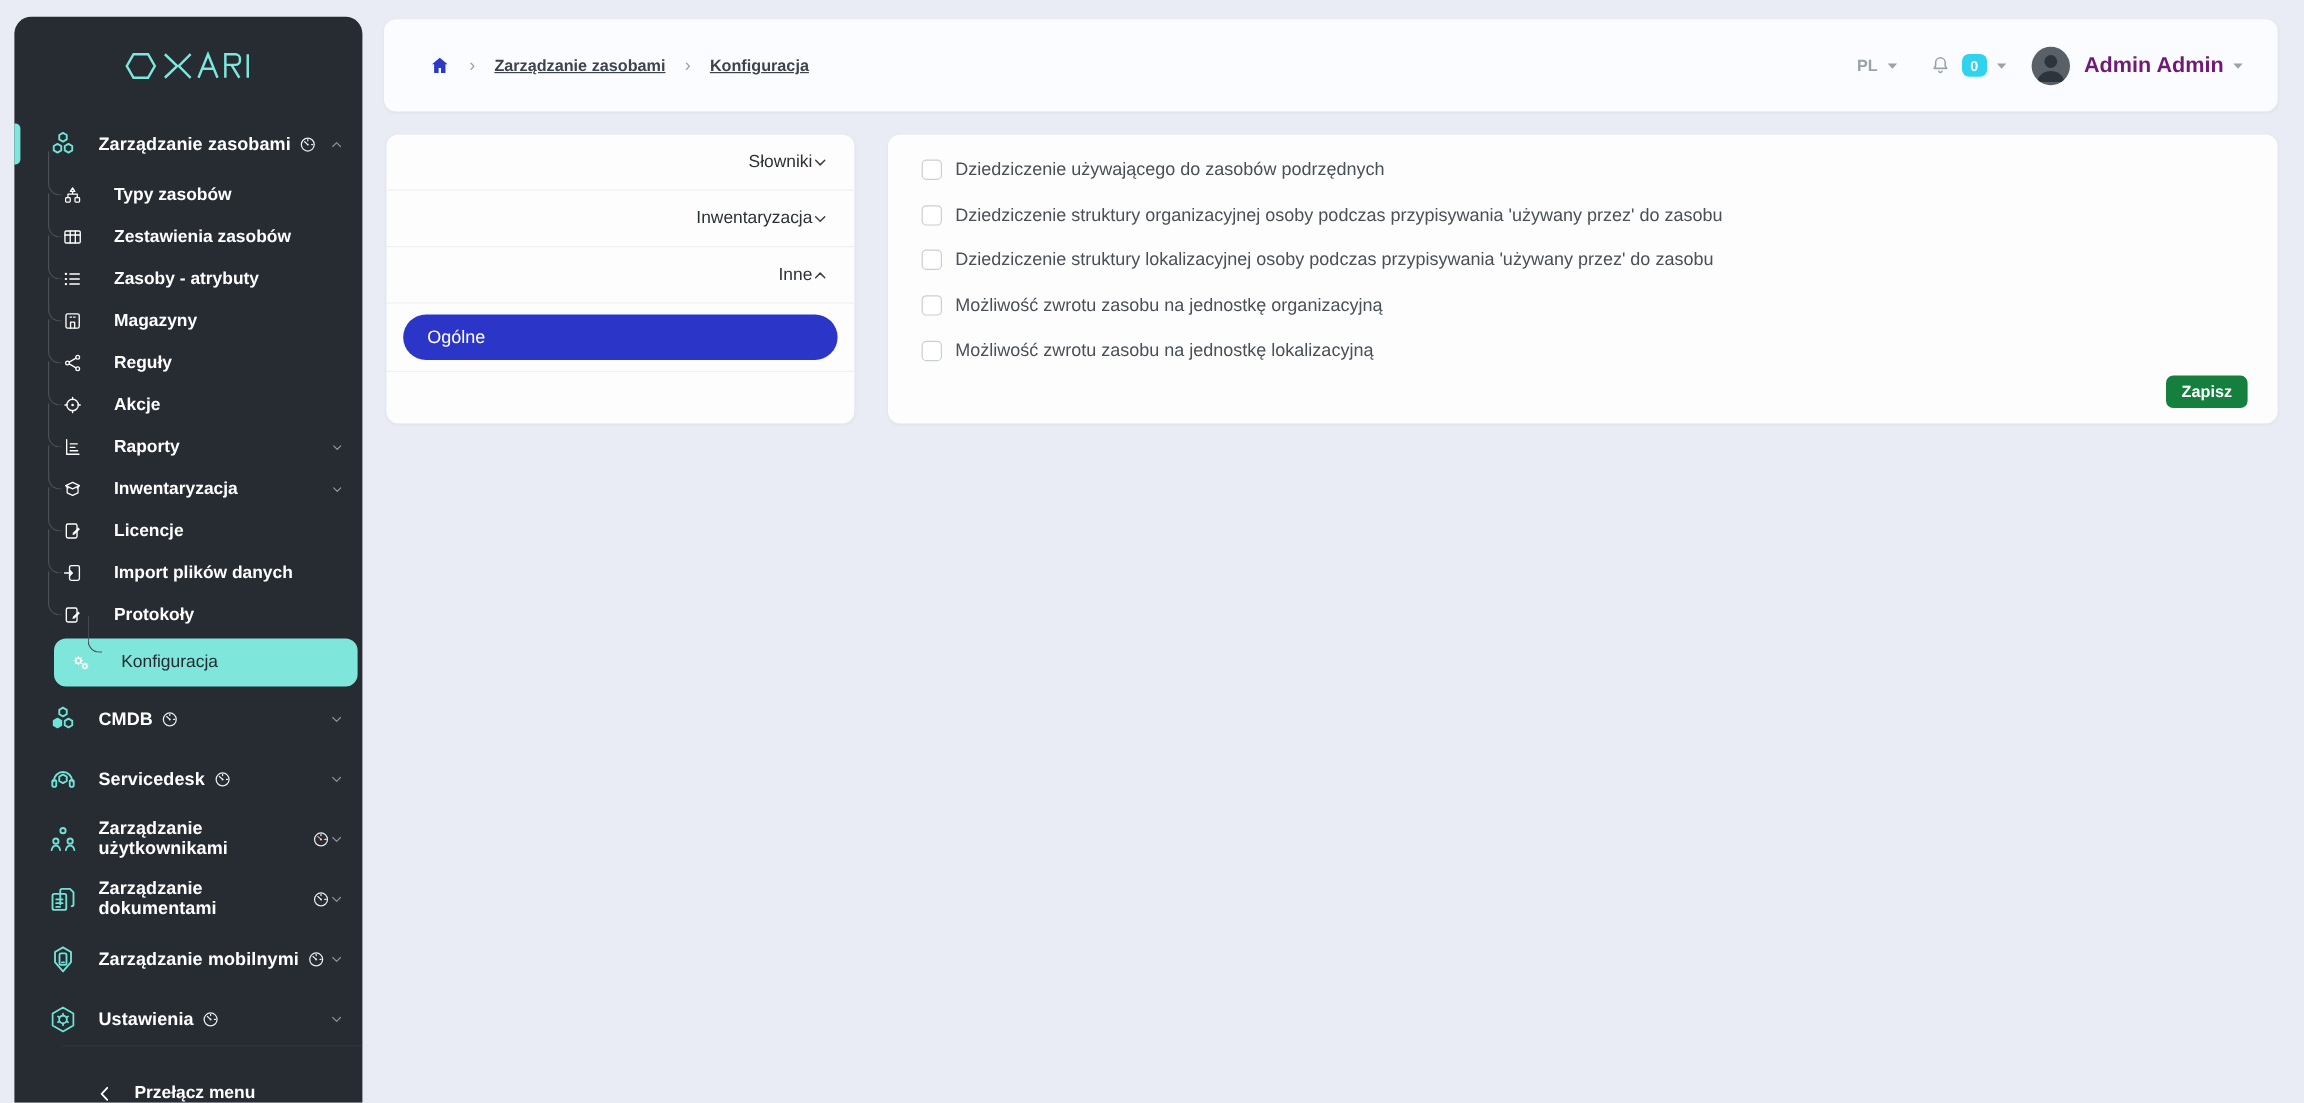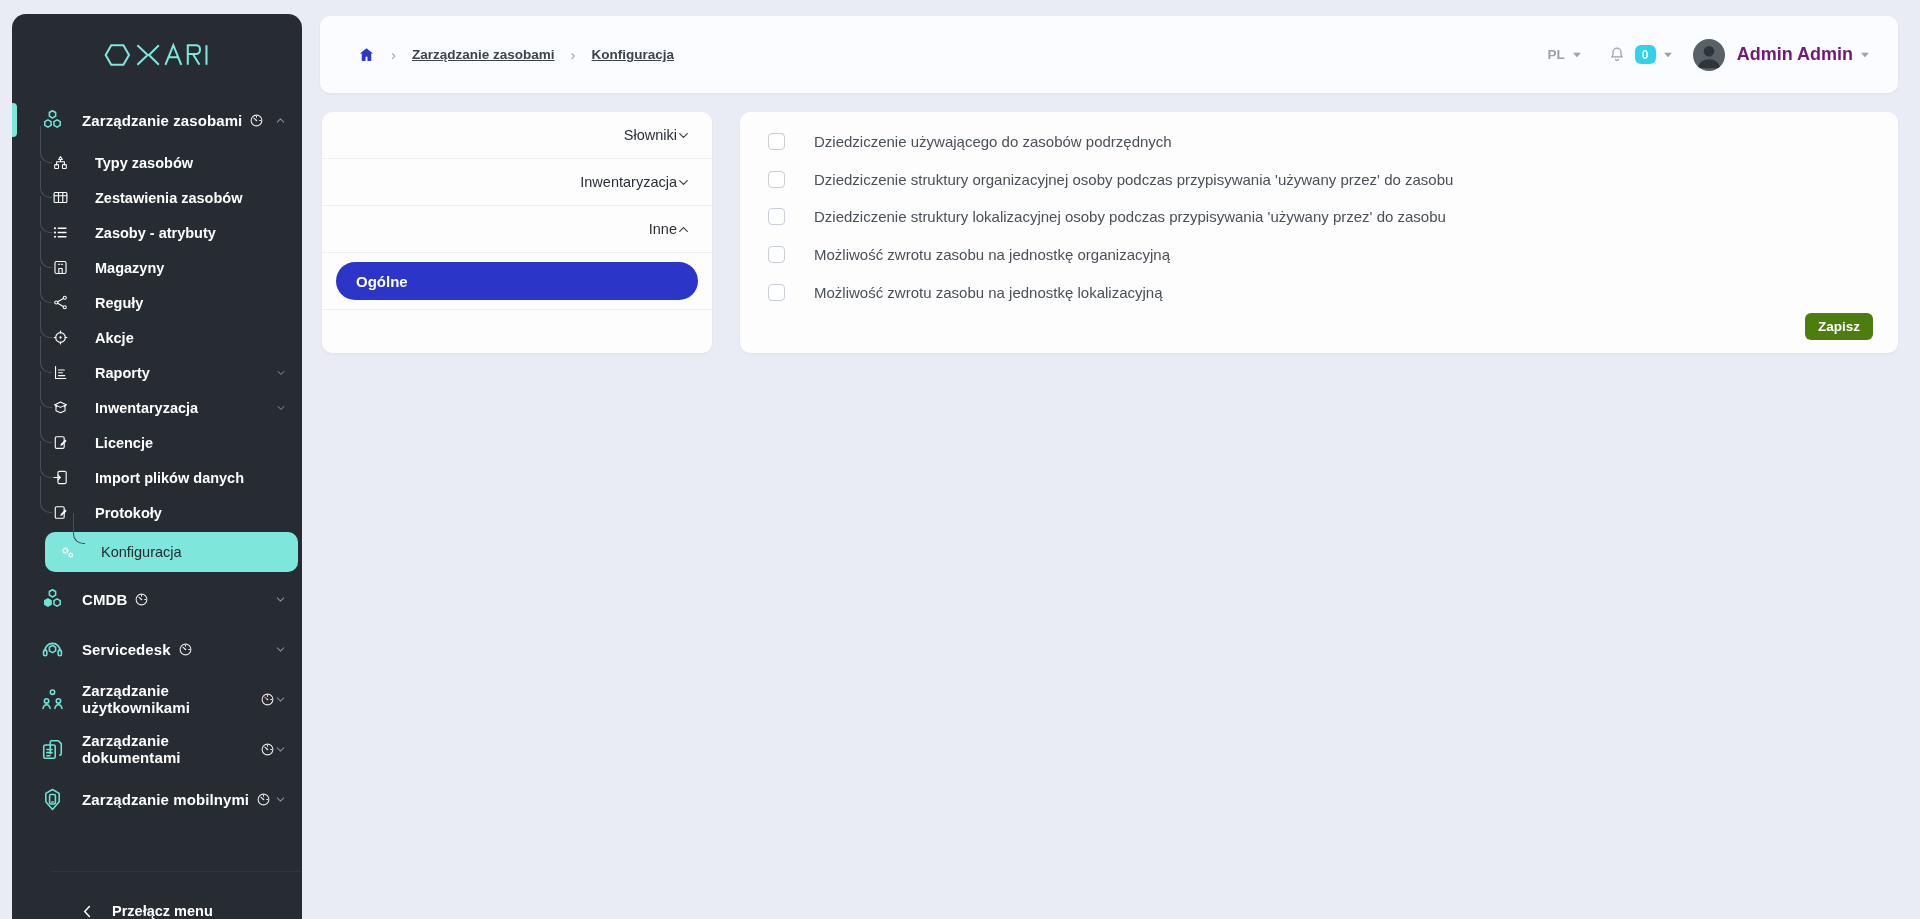--- a/index.html
+++ b/index.html
@@ -94,34 +94,34 @@
   #accordion-card { left:322px; top:112px; width:390px; height:241px; overflow:hidden; }
   .acc-head {
     height:47px; display:flex; align-items:center; justify-content:flex-end;
     padding:0 22px; border-bottom:1px solid #eef0f4;
     font-size:14.5px; color:#2b3036; font-weight:500; cursor:pointer;
   }
   .acc-chev { width:13px; height:13px; color:#383e45; }
   .acc-body { padding:9px 14px; border-bottom:1px solid #eef0f4; }
   .acc-item-active {
     height:38px; background:#2b36c9; border-radius:19px; color:#fff;
-    font-size:15px; font-weight:700; display:flex; align-items:center;
+    font-size:15px; font-weight:400; display:flex; align-items:center;
     padding:0 20px; cursor:pointer;
   }
 
   #settings-card { left:740px; top:112px; width:1158px; height:241px; padding:11px 26px 0 28px; }
-  .chk-row { height:37.6px; display:flex; align-items:center; gap:29px; }
+  .chk-row { height:37.6px; display:flex; align-items:center; gap:11px; }
   .chk {
     width:17px; height:17px; border:1.5px solid #c9cfd6; border-radius:4px;
     background:#fff; flex:none; cursor:pointer;
   }
   .chk-label { font-size:15px; color:#4a5057; }
   .save-btn {
     position:absolute; right:25px; bottom:13px;
-    background:#4d7c0f; color:#fff; font-size:13.5px; font-weight:600;
+    background:#15803d; color:#fff; font-size:13.5px; font-weight:600;
     border:none; border-radius:6px; padding:6px 13px; cursor:pointer;
     font-family:"Liberation Sans", sans-serif;
   }
 </style>
 </head>
 <body>
 
 <aside class="sidebar">
   <div class="logo-wrap">
     <svg viewBox="0 0 118 30" fill="none" stroke="currentColor" stroke-width="2.2">
@@ -395,20 +395,43 @@
             <circle cx="12" cy="12" r="1.3" fill="currentColor" stroke="none"></circle>
             <path d="M12 5.4v1.5M18.6 12h-1.5"></path>
           </svg>
         </span>
         <span class="chev">
           <svg viewBox="0 0 24 24" fill="none" stroke="currentColor" stroke-width="2.2" stroke-linecap="round" stroke-linejoin="round" style="width:100%;height:100%">
             <path d="M5 8.5l7 7 7-7"></path>
           </svg>
         </span>
       </div>
+      <div class="side-top">
+        <span class="ticon">
+          <svg viewBox="0 0 24 24" fill="none" stroke="currentColor" stroke-width="1.4" stroke-linecap="round" stroke-linejoin="round" style="width:100%;height:100%">
+            <path d="M12 2.4l8.3 4.8v9.6L12 21.6l-8.3-4.8V7.2z"></path>
+            <circle cx="12" cy="12" r="3.1"></circle>
+            <path d="M12 7.4v1.5M12 15.1v1.5M8 9.7l1.3.75M14.7 13.55l1.3.75M8 14.3l1.3-.75M14.7 10.45l1.3-.75"></path>
+          </svg>
+        </span>
+        <span>Ustawienia</span>
+        <span class="gauge">
+          <svg viewBox="0 0 24 24" fill="none" stroke="currentColor" stroke-width="1.7" stroke-linecap="round" stroke-linejoin="round" style="width:100%;height:100%">
+            <circle cx="12" cy="12" r="8.6"></circle>
+            <path d="M12 12L7.8 8.2"></path>
+            <circle cx="12" cy="12" r="1.3" fill="currentColor" stroke="none"></circle>
+            <path d="M12 5.4v1.5M18.6 12h-1.5"></path>
+          </svg>
+        </span>
+        <span class="chev">
+          <svg viewBox="0 0 24 24" fill="none" stroke="currentColor" stroke-width="2.2" stroke-linecap="round" stroke-linejoin="round" style="width:100%;height:100%">
+            <path d="M5 8.5l7 7 7-7"></path>
+          </svg>
+        </span>
+      </div>
     </nav>
   <div class="toggle-row">
     <span class="chl">
         <svg viewBox="0 0 24 24" fill="none" stroke="currentColor" stroke-width="2.4" stroke-linecap="round" stroke-linejoin="round" style="width:100%;height:100%">
           <path d="M15 4L7.5 12 15 20"></path>
         </svg>
       </span>
     <span>Przełącz menu</span>
   </div>
 </aside>

